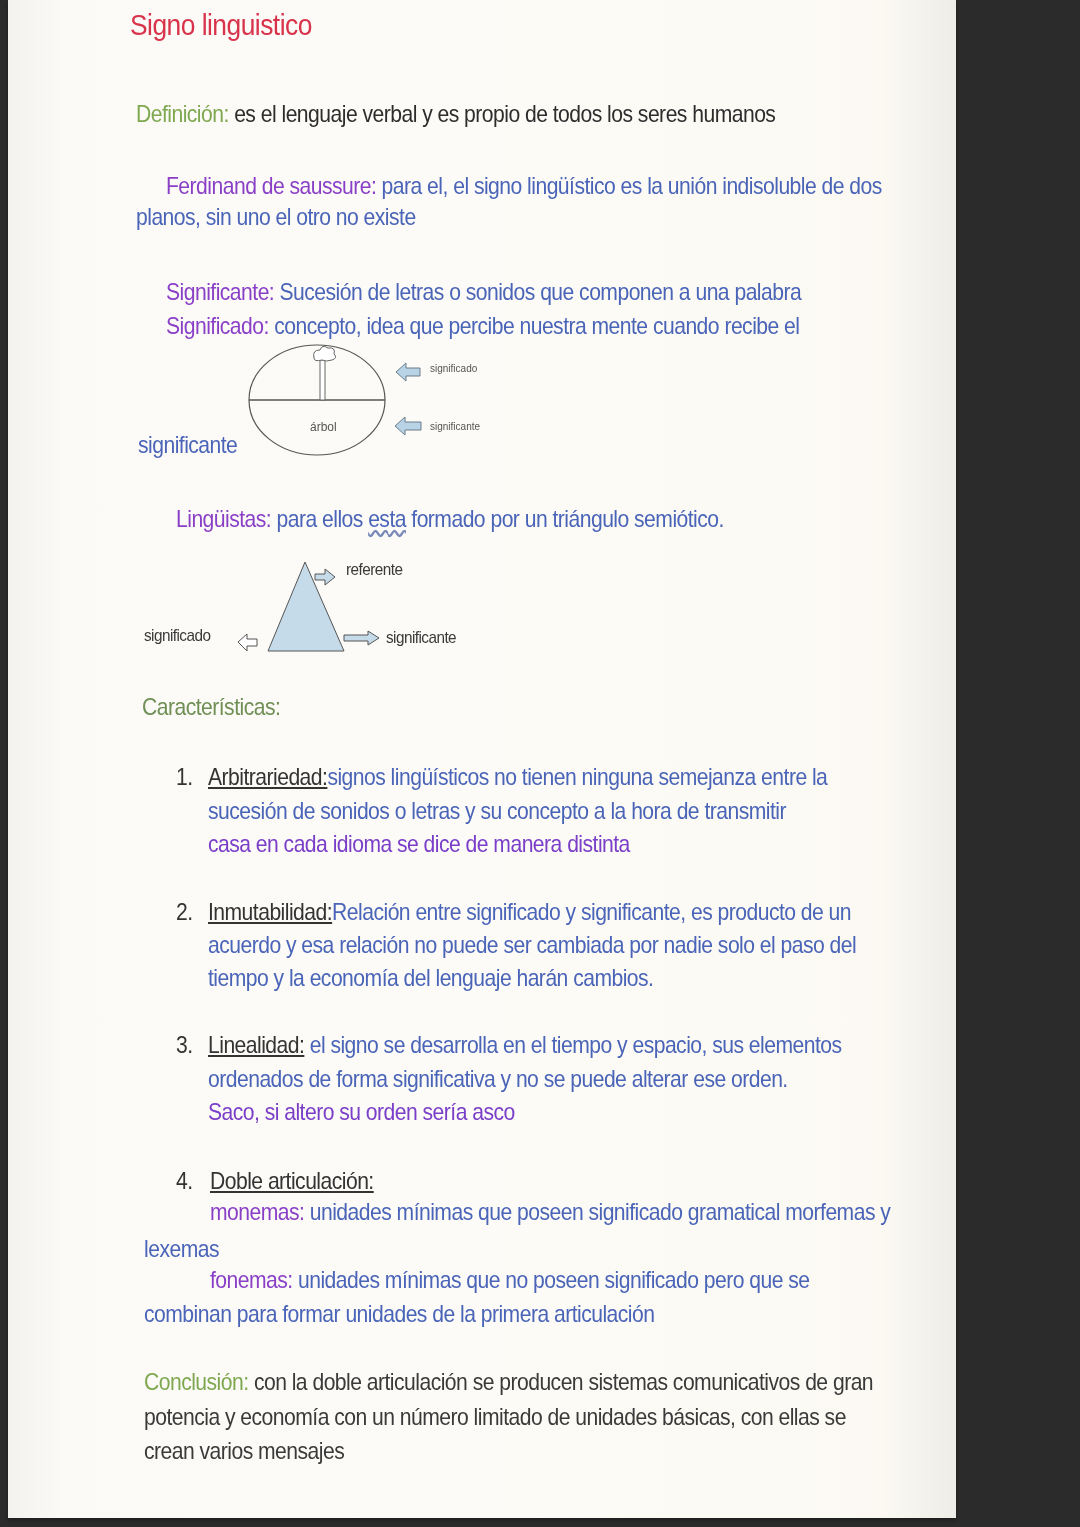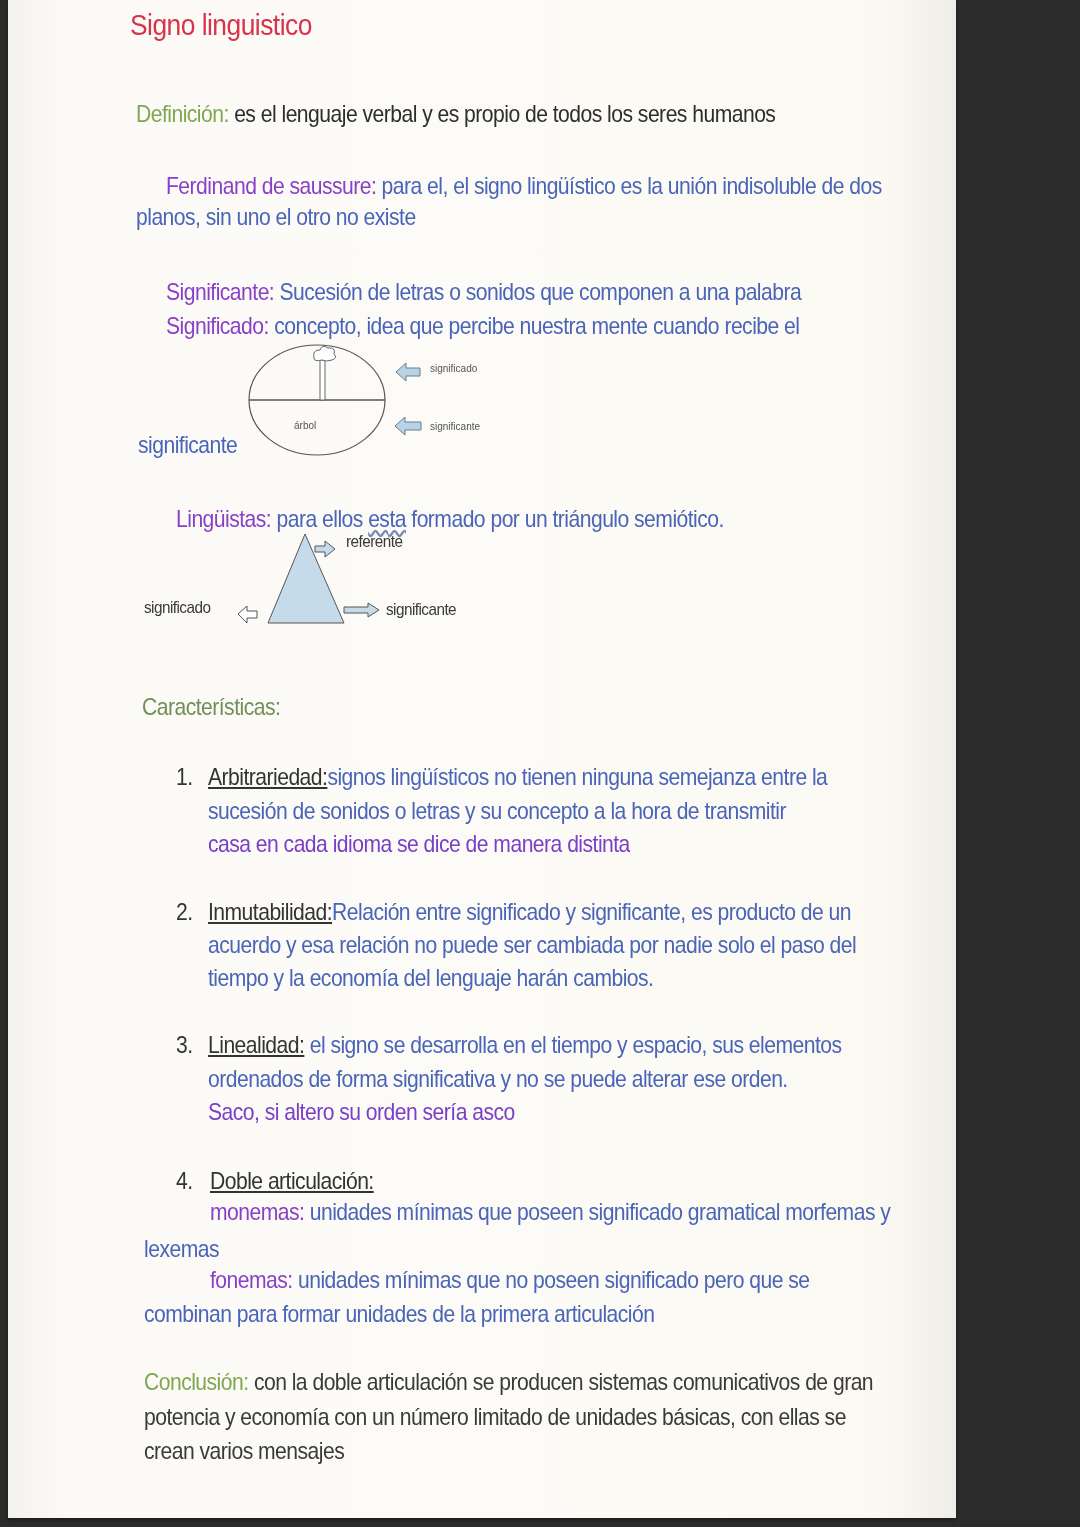--- a/index.html
+++ b/index.html
@@ -52,30 +52,30 @@
     <svg width="260" height="120">
       <ellipse cx="69" cy="60" rx="68" ry="55" fill="none" stroke="#555" stroke-width="1.2"></ellipse>
       <line x1="1" y1="60" x2="137" y2="60" stroke="#555" stroke-width="1.4"></line>
 
       <rect x="72" y="20" width="5" height="40" fill="#fff" stroke="#666" stroke-width="1"></rect>
       <path d="M66 18 q-2 -8 6 -8 q2 -6 8 -2 q8 -1 6 6 q4 4 -2 6 q-6 2 -10 0 q-8 2 -8 -2z" fill="#fff" stroke="#666" stroke-width="1"></path>
 
       <path d="M148 32 l10 -9 v5 h14 v8 h-14 v5 z" fill="#b9d3e6" stroke="#6a7d8a" stroke-width="1"></path>
       <path d="M147 86 l10 -9 v5 h16 v8 h-16 v5 z" fill="#b9d3e6" stroke="#6a7d8a" stroke-width="1"></path>
     </svg>
-    <div class="txt small" style="left:46px; top:80px; font-size:10px;text-align:right;">árbol</div>
+    <div class="txt small" style="left:62px; top:80px; font-size:12px;text-align:right;">árbol</div>
     <div class="txt small" style="left:182px; top:23px; font-size:10px;">significado</div>
     <div class="txt small" style="left:182px; top:81px; font-size:10px;">significante</div>
   </div>
 
   <div class="txt" style="left:168px; top:505px;">
     <span class="lab-purple">Lingüistas:</span><span class="blue"> para ellos </span><span class="blue" style="text-decoration: underline wavy #7a8ab8; text-underline-offset:3px;">esta</span><span class="blue"> formado por un triángulo semiótico.</span>
   </div>
 
-  <div style="position:absolute; left:130px; top:524px; width:340px; height:110px;">
+  <div style="position:absolute; left:130px; top:552px; width:340px; height:110px;">
     <svg width="340" height="110">
       <polygon points="167,10 130,99 206,99" fill="#c5dbea" stroke="#555" stroke-width="1"></polygon>
 
       <path d="M177 22 h10 v-5 l10 8 l-10 8 v-5 h-10 z" fill="#c5dbea" stroke="#555" stroke-width="1"></path>
 
       <path d="M100 90 l9 -8 v5 h10 v7 h-10 v5 z" fill="#fff" stroke="#555" stroke-width="1"></path>
 
       <path d="M206 83 h24 v-4 l11 7 l-11 7 v-4 h-24 z" fill="#c5dbea" stroke="#555" stroke-width="1"></path>
     </svg>
     <div class="txt diag-lbl" style="left:208px; top:8px;">referente</div>

